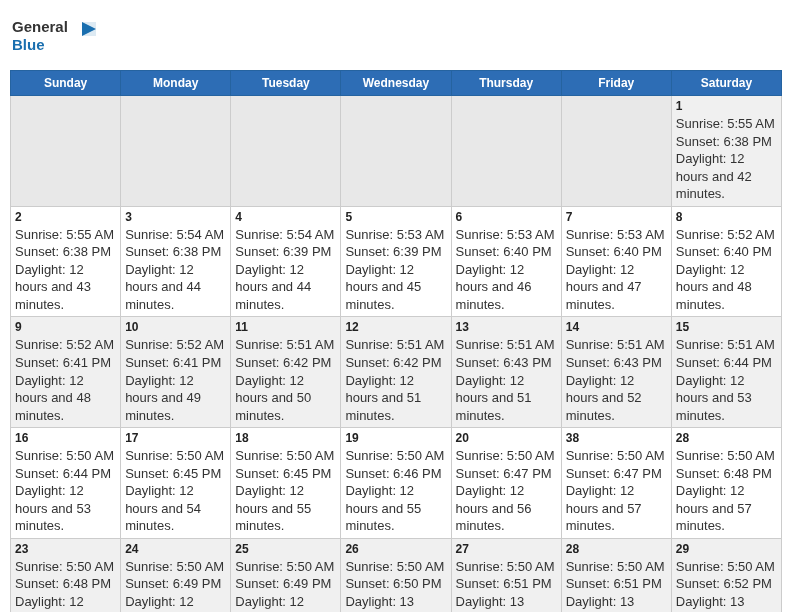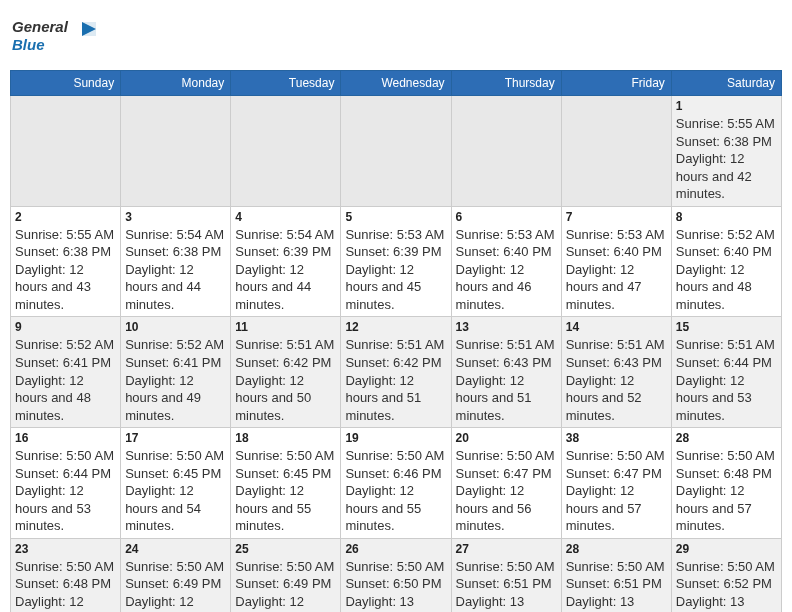--- a/index.html
+++ b/index.html
@@ -14,21 +14,20 @@
       display: flex;
       align-items: flex-start;
       justify-content: space-between;
       margin-bottom: 6px;
     }
     .logo-area {
       display: flex;
       flex-direction: column;
       align-items: flex-end;
       padding-top: 4px;
-      font-style: italic;
     }
     .title-area {
       text-align: right;
     }
     .month-title {
       font-size: 32px;
       font-weight: bold;
       color: #333;
     }
     .location-subtitle {
@@ -37,22 +36,22 @@
     }
     .calendar-table {
       width: 100%;
       border-collapse: collapse;
       border: 1px solid #ccc;
     }
     .calendar-table th {
       background-color: #2d6db5;
       color: #fff;
       font-size: 12px;
-      font-weight: normal;
-      text-align: right;
+      font-weight: bold;
+      text-align: center;
       padding: 5px 6px;
       border: 1px solid #2563a0;
     }
     .calendar-table td {
       vertical-align: top;
       border: 1px solid #ccc;
       padding: 3px 4px;
       width: calc(100% / 7);
       min-height: 80px;
       font-size: 10px;

